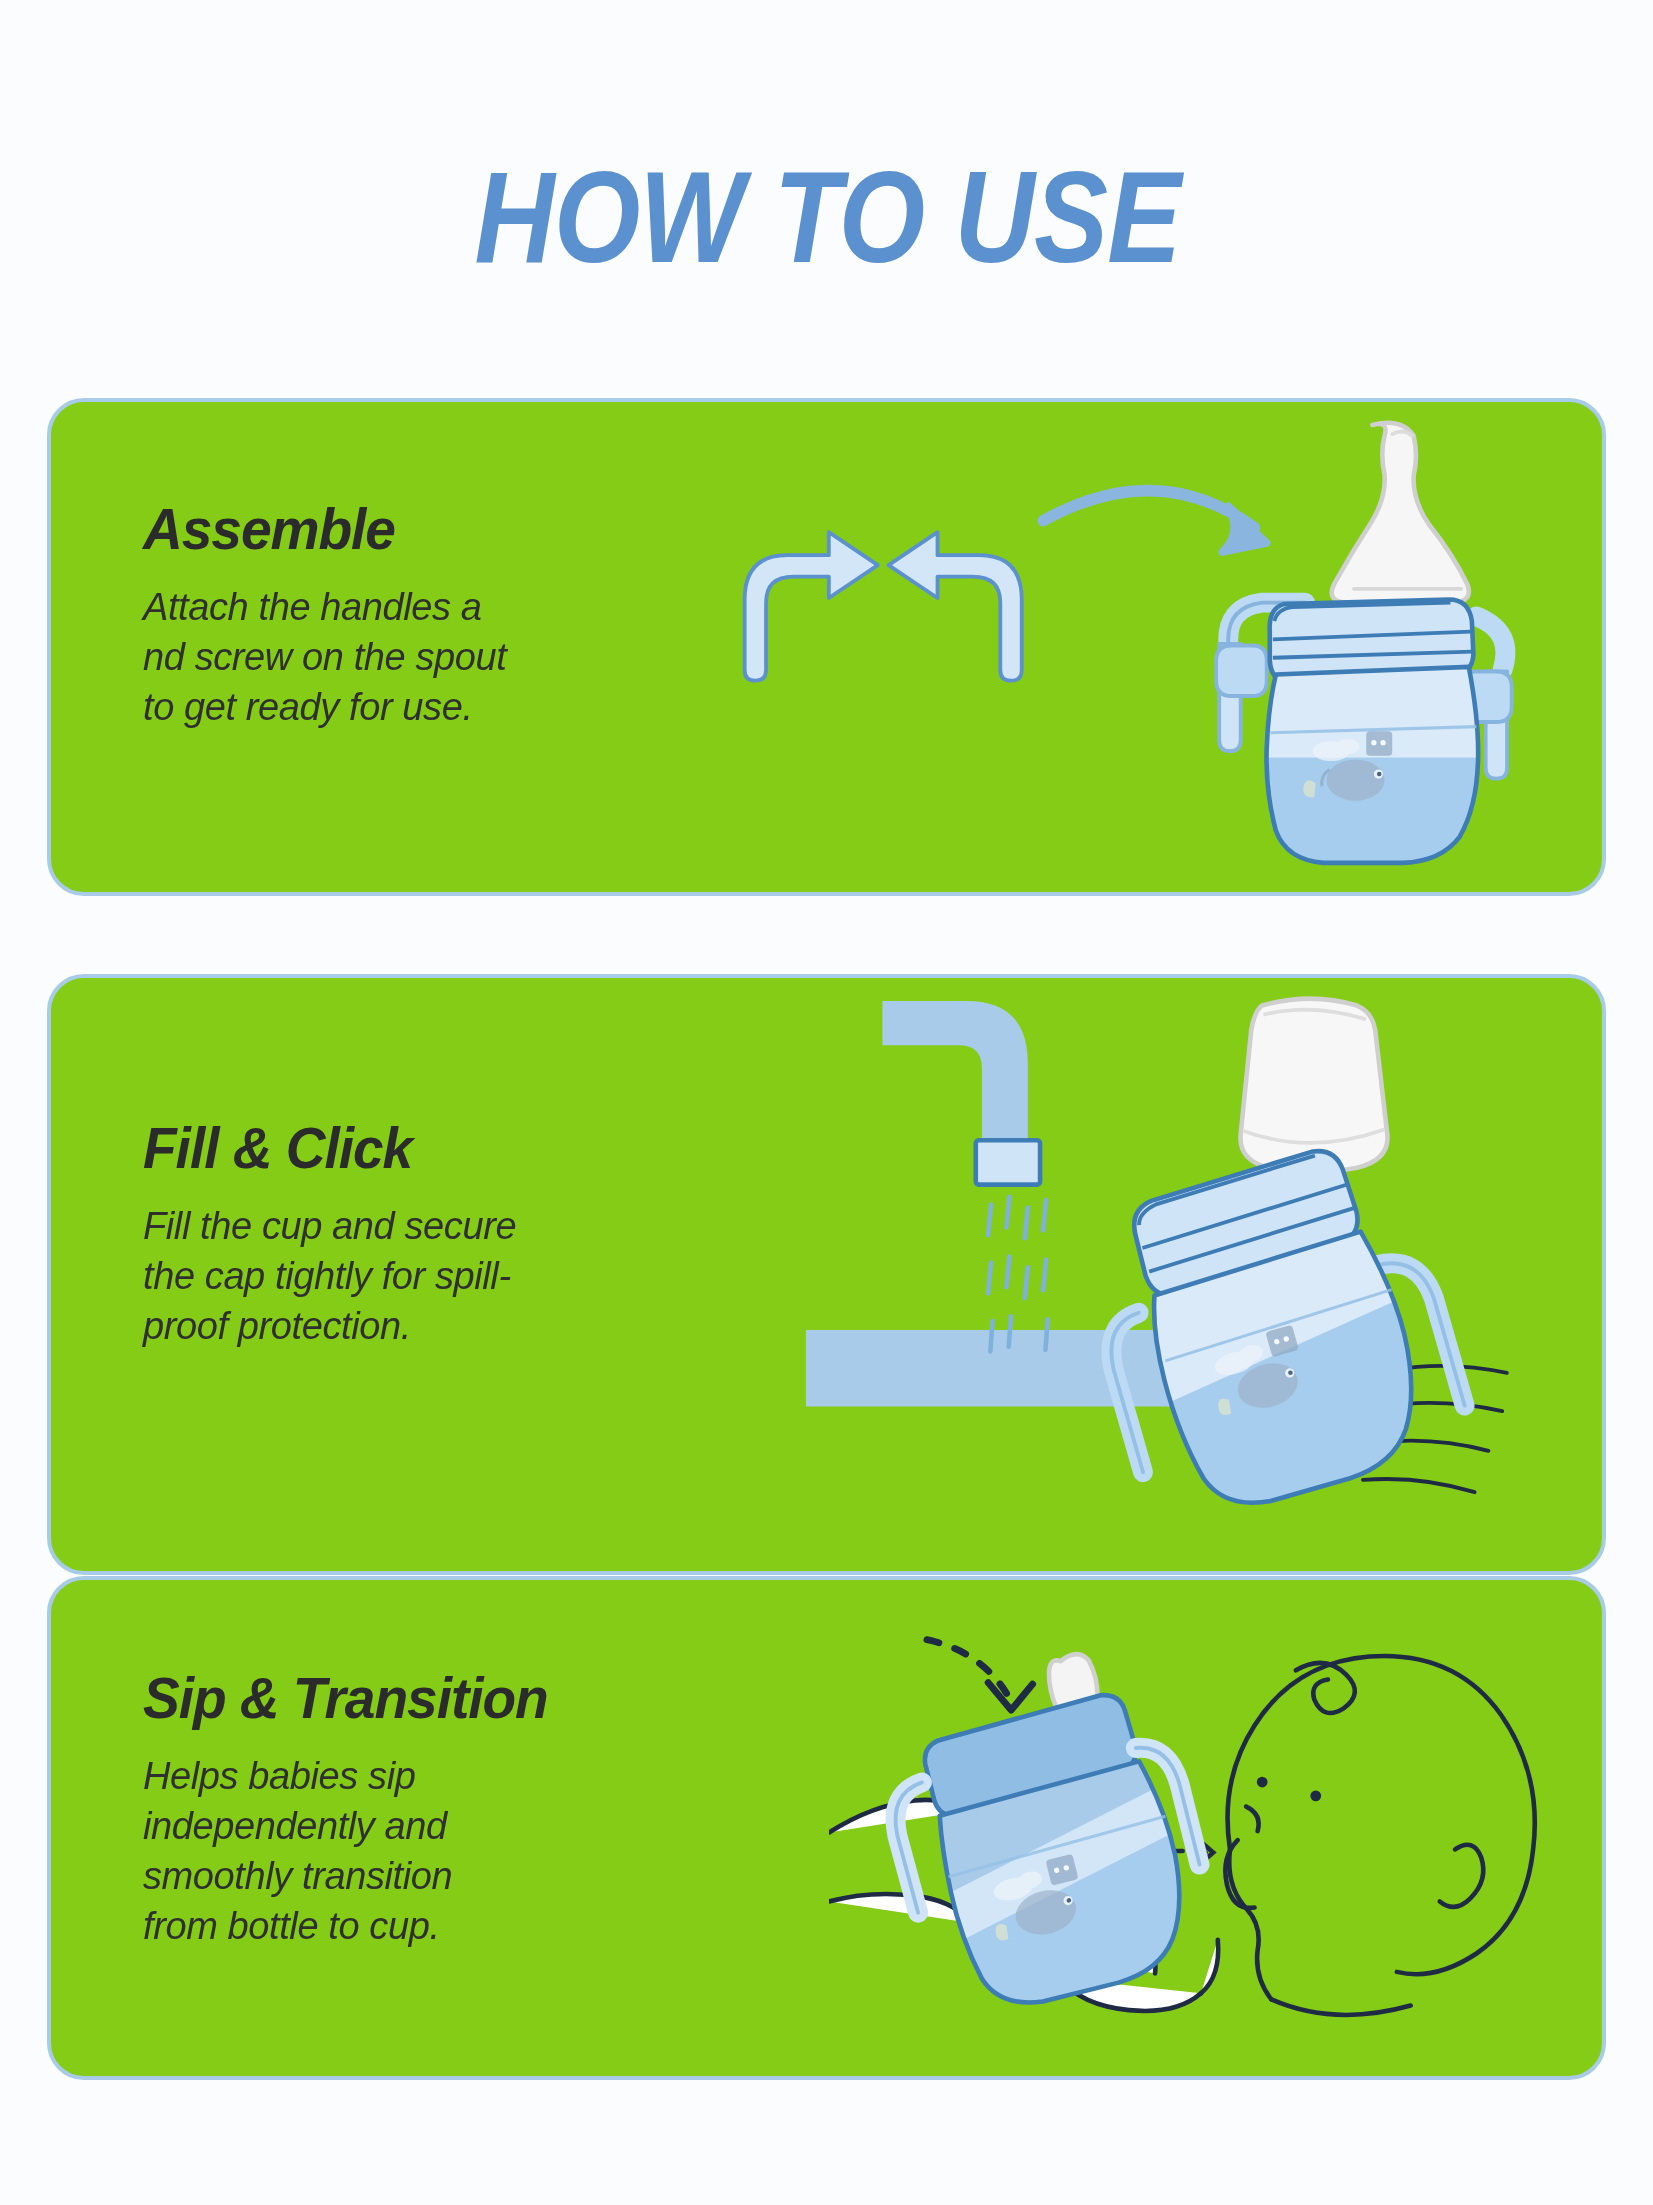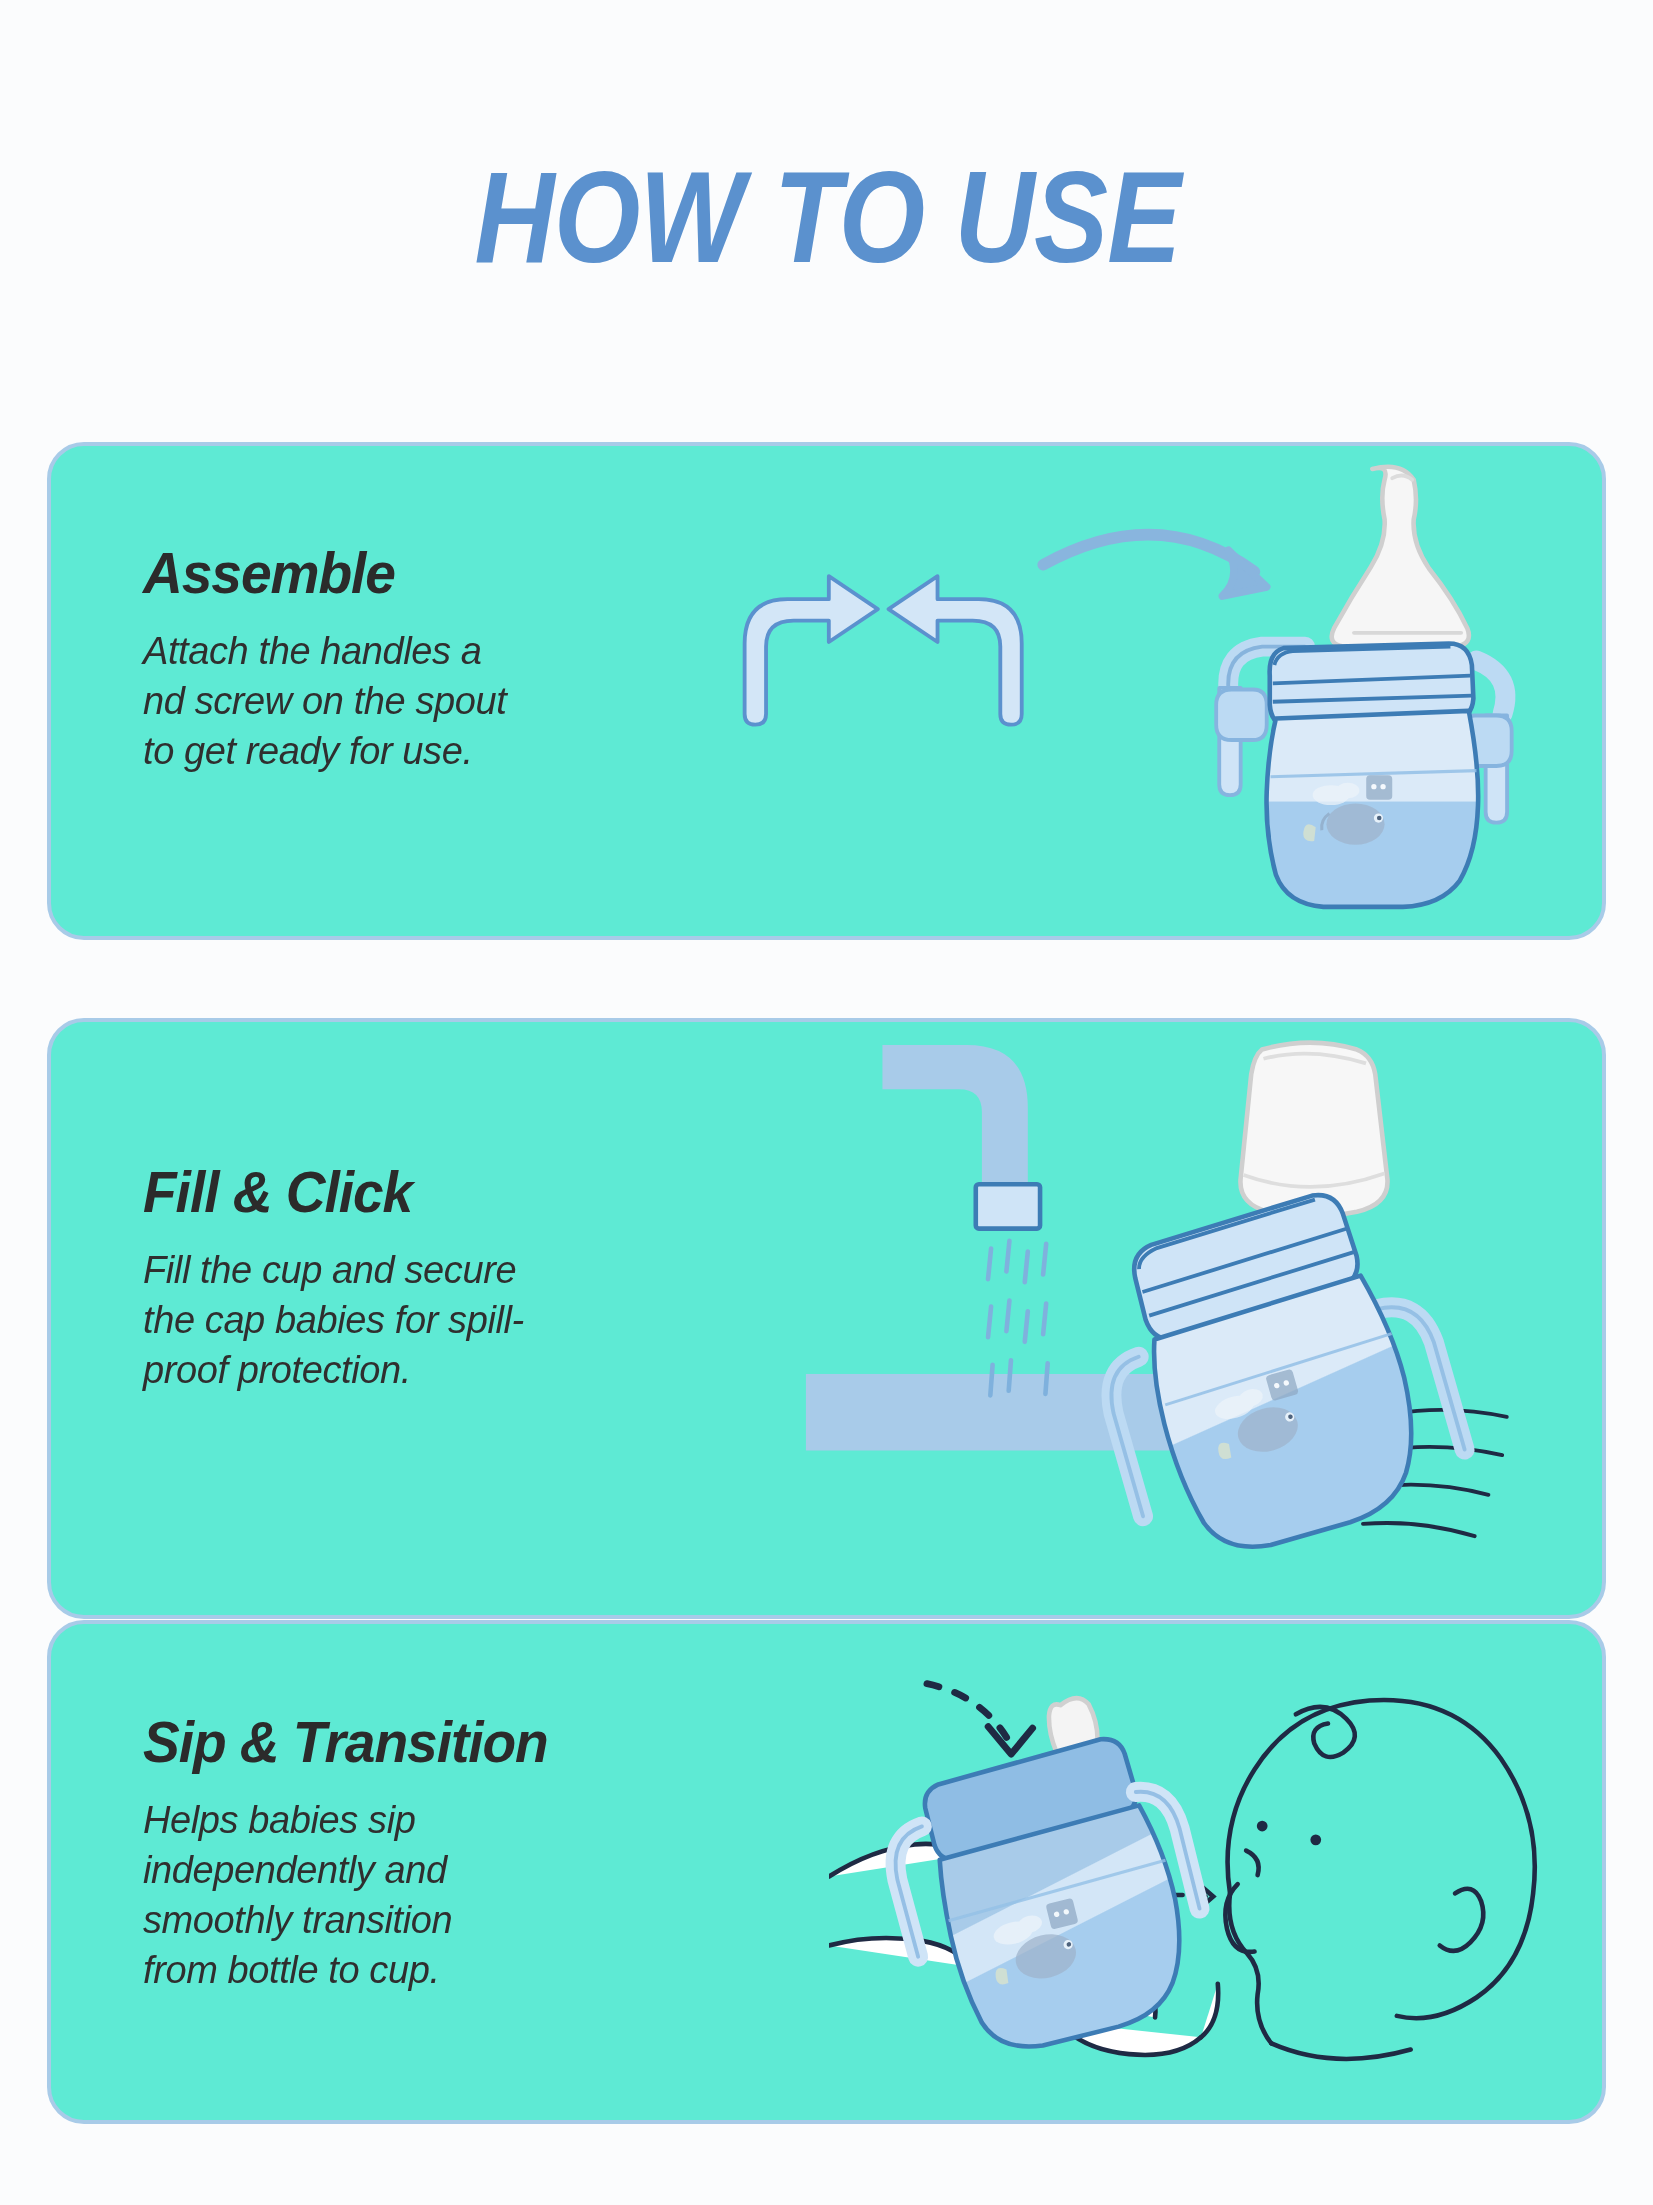--- a/index.html
+++ b/index.html
@@ -30,22 +30,21 @@
   }
 
   
   .card{
     position:absolute;
     left:47px;
     width:1559px;
     box-sizing:border-box;
     border:4.6px solid #a8cbe8;
     border-radius:37px;
-    background:#5eead4;
-    margin-top:44px;
+    background:#84cc16;
   }
   #card-1{top:398px;height:498px;}
   #card-2{top:974px;height:601px;}
   #card-3{top:1576px;height:504px;}
 
   .card-inner{
     position:relative;
     width:100%;height:100%;
   }
 
@@ -176,21 +175,21 @@
     </div>
   </div>
 
   <div class="card" id="card-2">
     <div class="card-inner">
 
       <div class="text-col">
         <div class="card-heading">Fill &amp; Click</div>
         <div class="card-body">
           <span class="ln">Fill the cup and secure</span>
-          <span class="ln">the cap babies for spill-</span>
+          <span class="ln">the cap tightly for spill-</span>
           <span class="ln">proof protection.</span>
         </div>
       </div>
 
       <div class="art" id="art-2">
         <svg viewBox="0 0 1080 775" xmlns="http://www.w3.org/2000/svg">
           <defs>
             <linearGradient id="cupGrad2" x1="0.15" y1="0" x2="0.3" y2="1">
               <stop offset="0%" stop-color="#dbeaf8"></stop>
               <stop offset="44%" stop-color="#dbeaf8"></stop>

